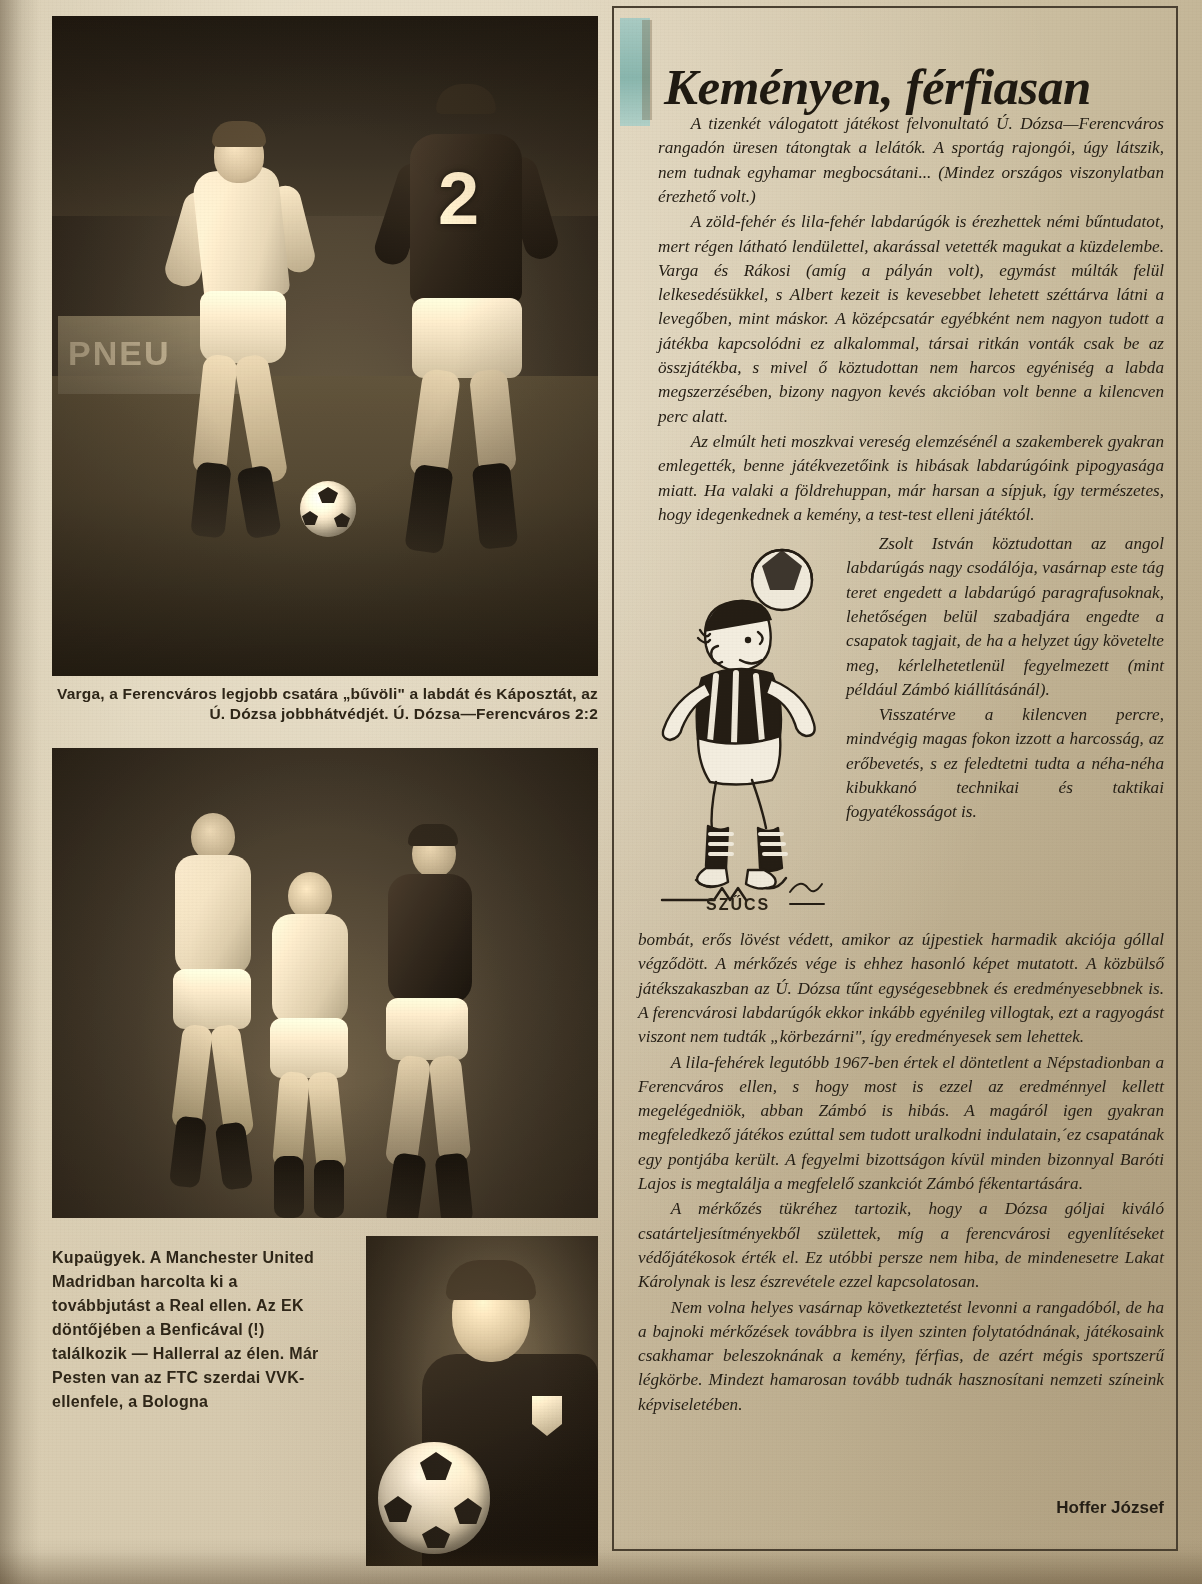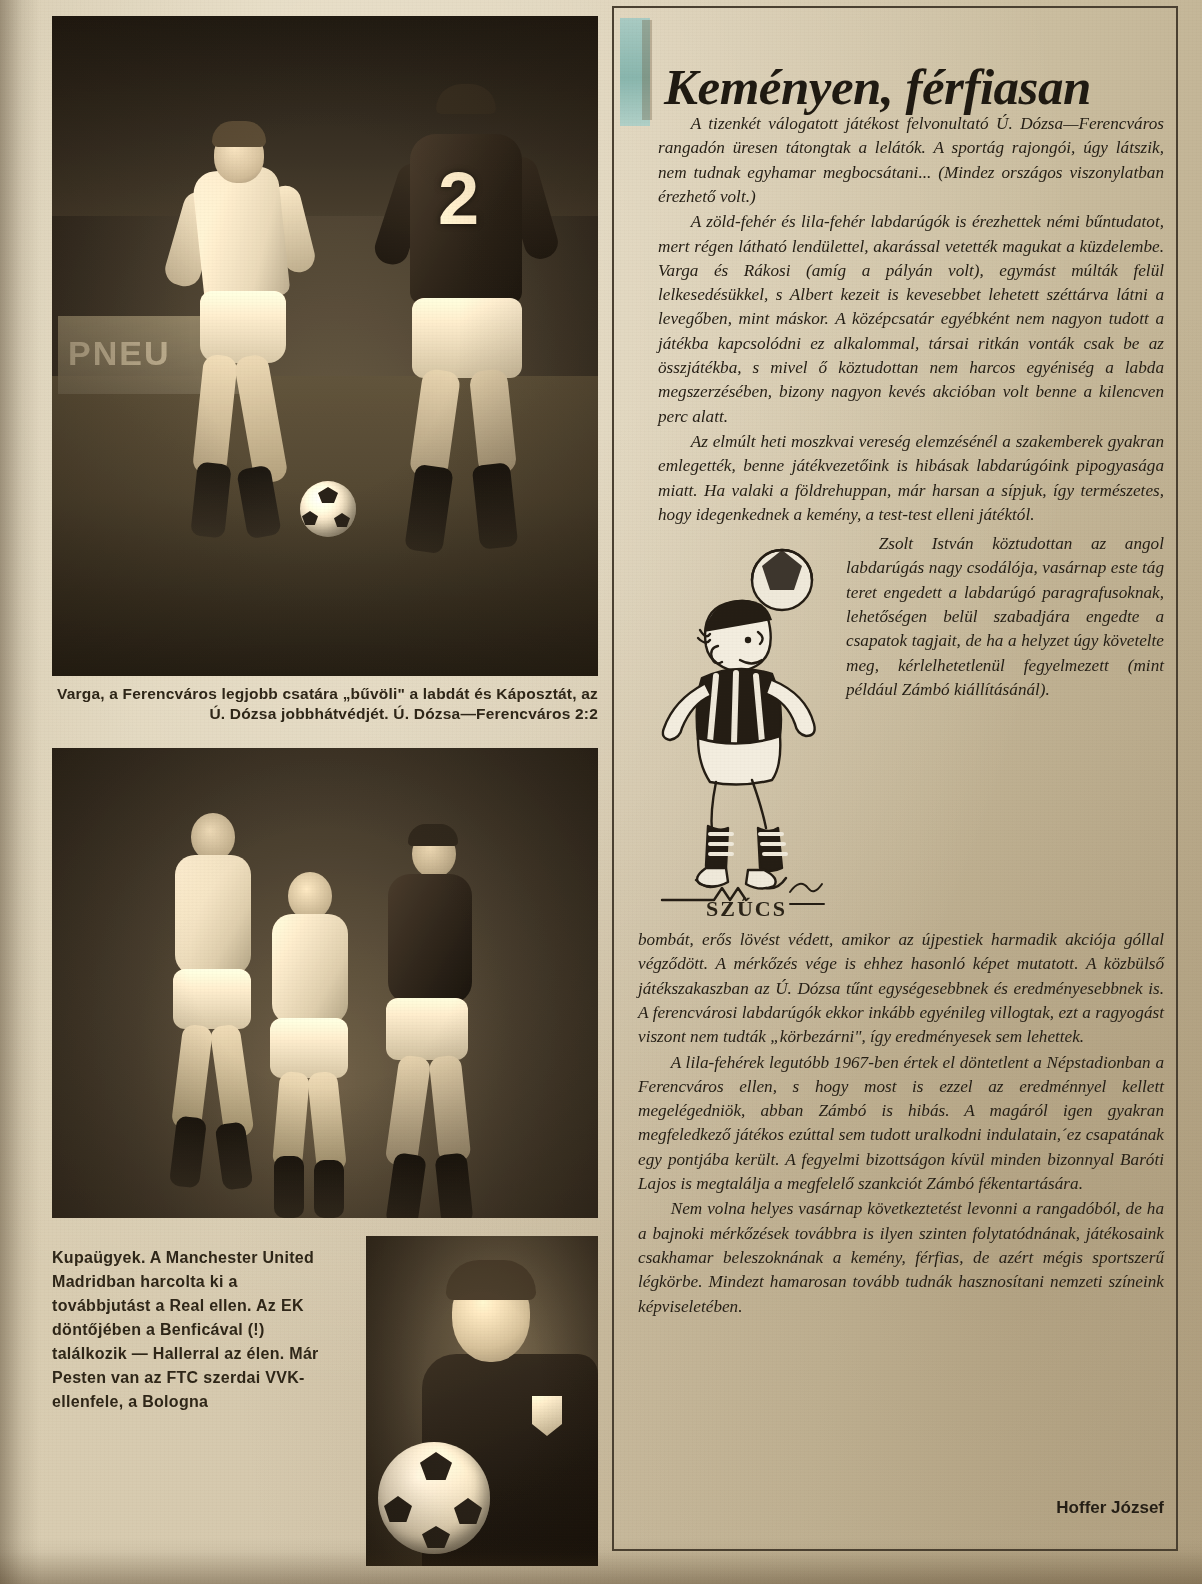--- a/index.html
+++ b/index.html
@@ -366,23 +366,23 @@
 
   
   #cartoon {
     position: absolute;
     left: 20px; top: 520px;
     width: 210px; height: 400px;
   }
   #cartoon-name {
     position: absolute;
     left: 86px; top: 888px;
-    font-family: Liberation Serif, serif;
+    font-family: Liberation Sans, sans-serif;
     font-weight: bold;
-    font-size: 22px;
+    font-size: 16px;
     letter-spacing: 2px;
     color: #2b2418;
   }
 
   #byline {
     position: absolute;
     left: 38px; top: 1490px;
     width: 506px;
     text-align: right;
     font-family: "Liberation Sans", sans-serif;
@@ -561,25 +561,27 @@
           <path d="M22 372 h52 M74 372 l8 -12 l8 12 l8 -12 l8 12"></path>
 
           <path d="M150 364 q10 -14 18 -4 q6 8 14 -4 M150 376 h34" stroke-width="2"></path>
         </g>
       </svg>
     </div>
     <div id="cartoon-name" class="nosel">SZŰCS</div>
 
     <div id="text-block-2" class="body-text">
       <p>Zsolt István köztudottan az angol labdarúgás nagy csodálója, vasárnap este tág teret engedett a labdarúgó paragrafusoknak, lehetőségen belül szabadjára engedte a csapatok tagjait, de ha a helyzet úgy követelte meg, kérlelhetetlenül fegyelmezett (mint például Zámbó kiállításánál).</p>
+      <p>Visszatérve a kilencven percre, mindvégig magas fokon izzott a harcosság, az erőbevetés, s ez feledtetni tudta a néha-néha kibukkanó technikai és taktikai fogyatékosságot is.</p>
     </div>
 
     <div id="text-block-3" class="body-text">
       <p style="text-indent:0">bombát, erős lövést védett, amikor az újpestiek harmadik akciója góllal végződött. A mérkőzés vége is ehhez hasonló képet mutatott. A közbülső játékszakaszban az Ú. Dózsa tűnt egységesebbnek és eredményesebbnek is. A ferencvárosi labdarúgók ekkor inkább egyénileg villogtak, ezt a ragyogást viszont nem tudták „körbezárni", így eredményesek sem lehettek.</p>
       <p>A lila-fehérek legutóbb 1967-ben értek el döntetlent a Népstadionban a Ferencváros ellen, s hogy most is ezzel az eredménnyel kellett megelégedniök, abban Zámbó is hibás. A magáról igen gyakran megfeledkező játékos ezúttal sem tudott uralkodni indulatain,´ez csapatának egy pontjába került. A fegyelmi bizottságon kívül minden bizonnyal Baróti Lajos is megtalálja a megfelelő szankciót Zámbó fékentartására.</p>
+      <p>A mérkőzés tükréhez tartozik, hogy a Dózsa góljai kiváló csatárteljesítményekből születtek, míg a ferencvárosi egyenlítéseket védőjátékosok érték el. Ez utóbbi persze nem hiba, de mindenesetre Lakat Károlynak is lesz észrevétele ezzel kapcsolatosan.</p>
       <p>Nem volna helyes vasárnap következtetést levonni a rangadóból, de ha a bajnoki mérkőzések továbbra is ilyen szinten folytatódnának, játékosaink csakhamar beleszoknának a kemény, férfias, de azért mégis sportszerű légkörbe. Mindezt hamarosan tovább tudnák hasznosítani nemzeti színeink képviseletében.</p>
     </div>
 
     <div id="byline">Hoffer József</div>
   </div>
 
   <div id="grain"></div>
   <div id="leftedge"></div>
   <div id="bottomedge"></div>
 </div>

